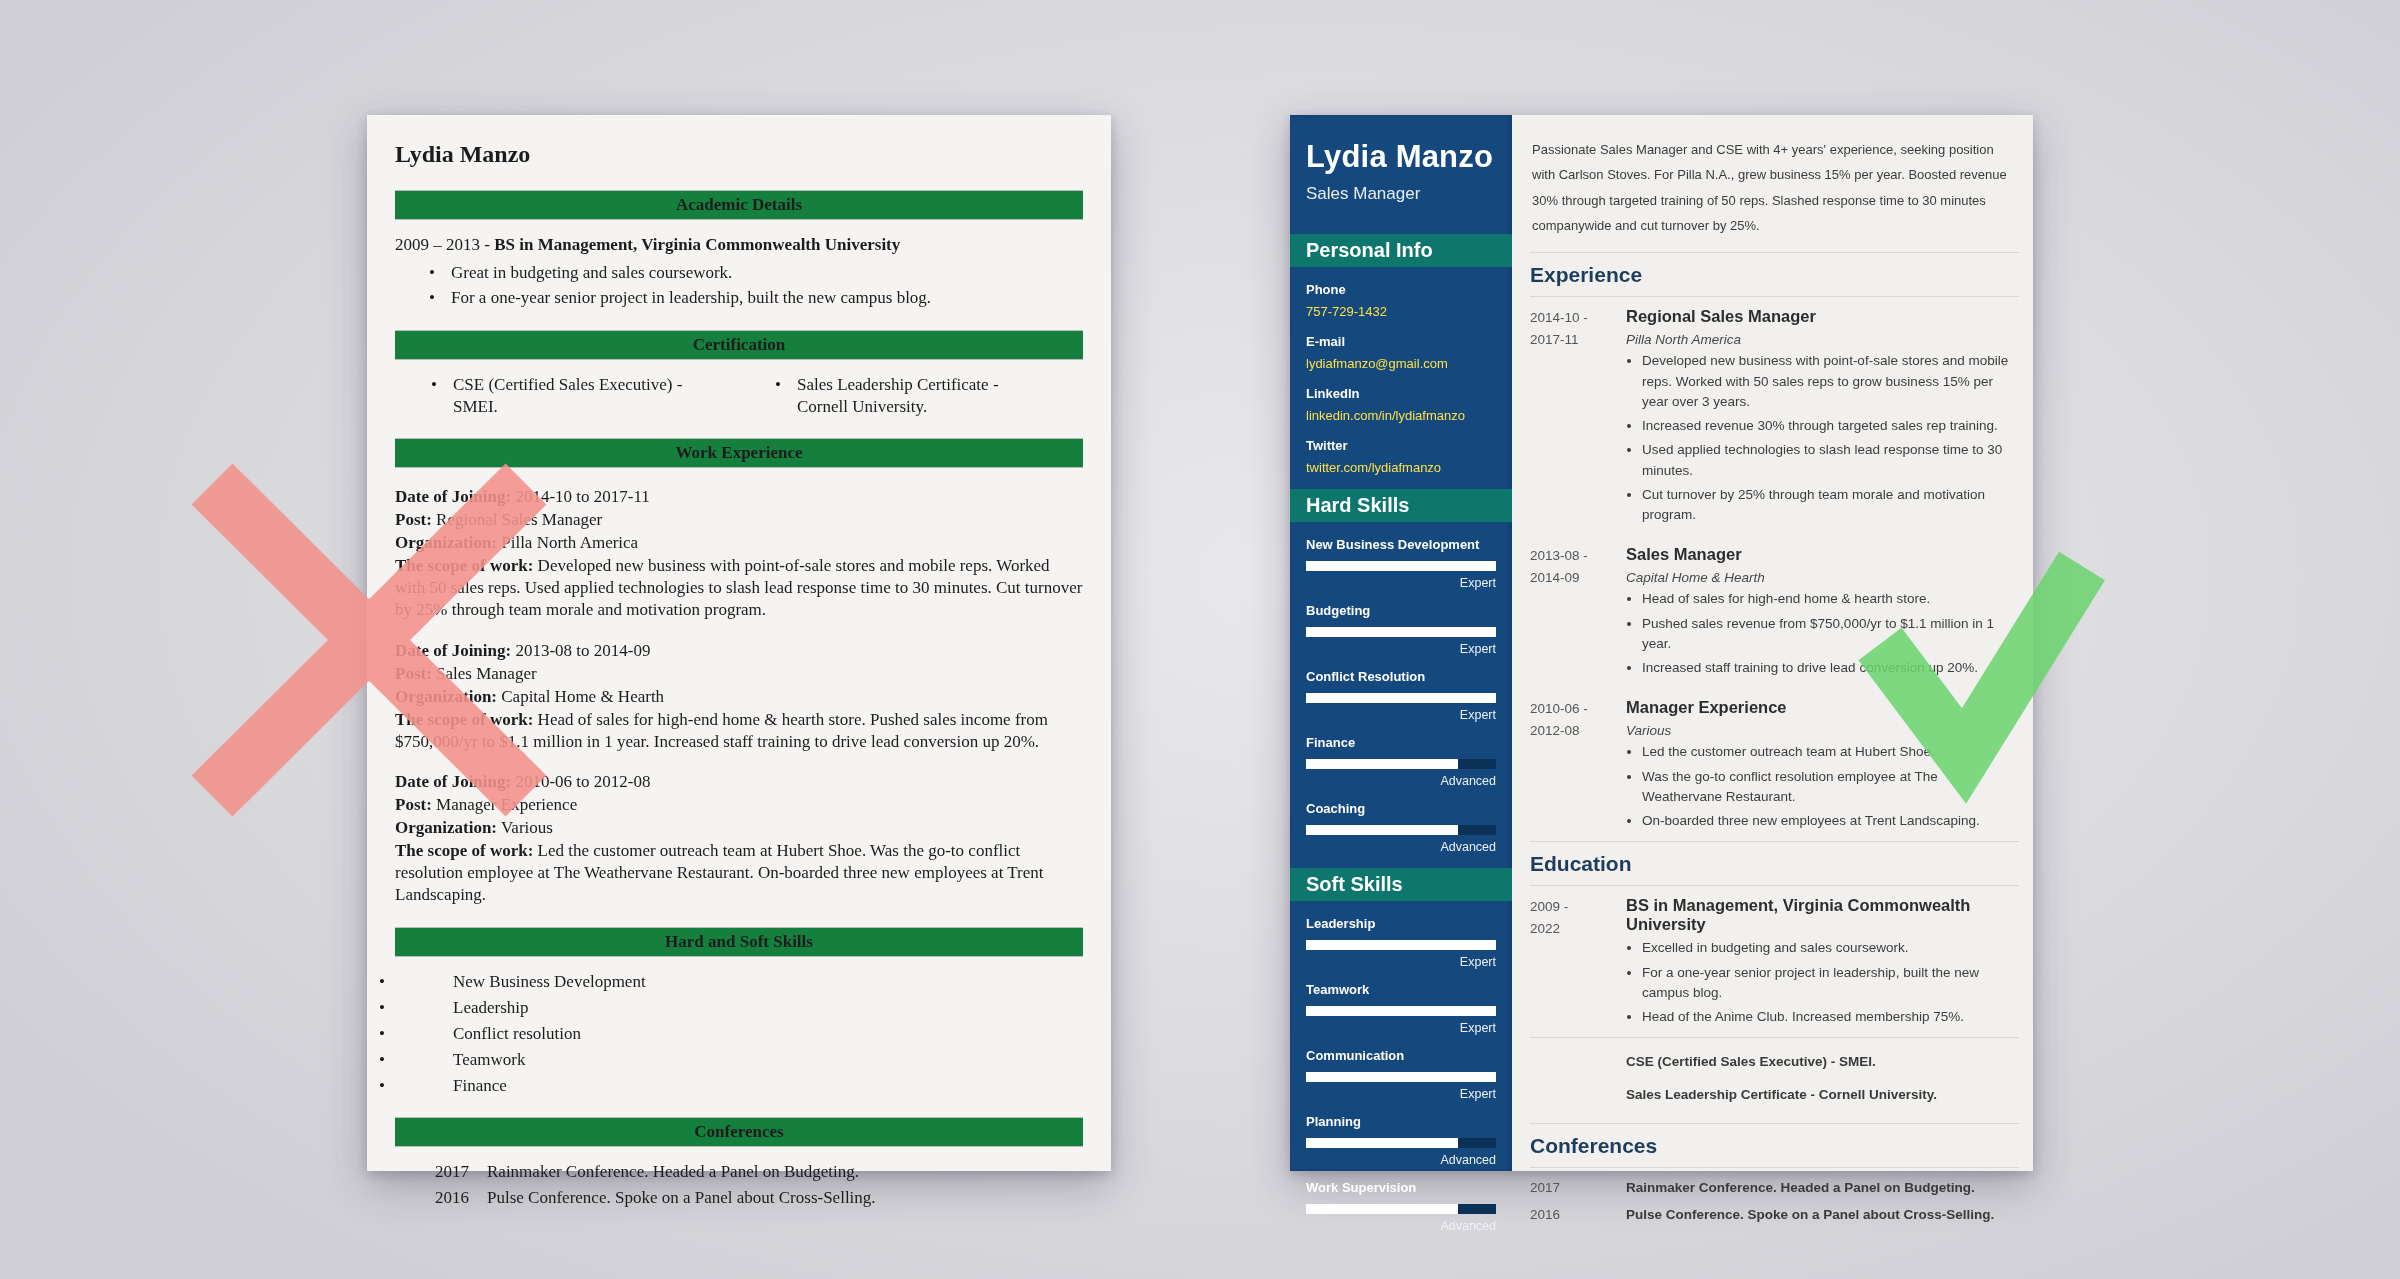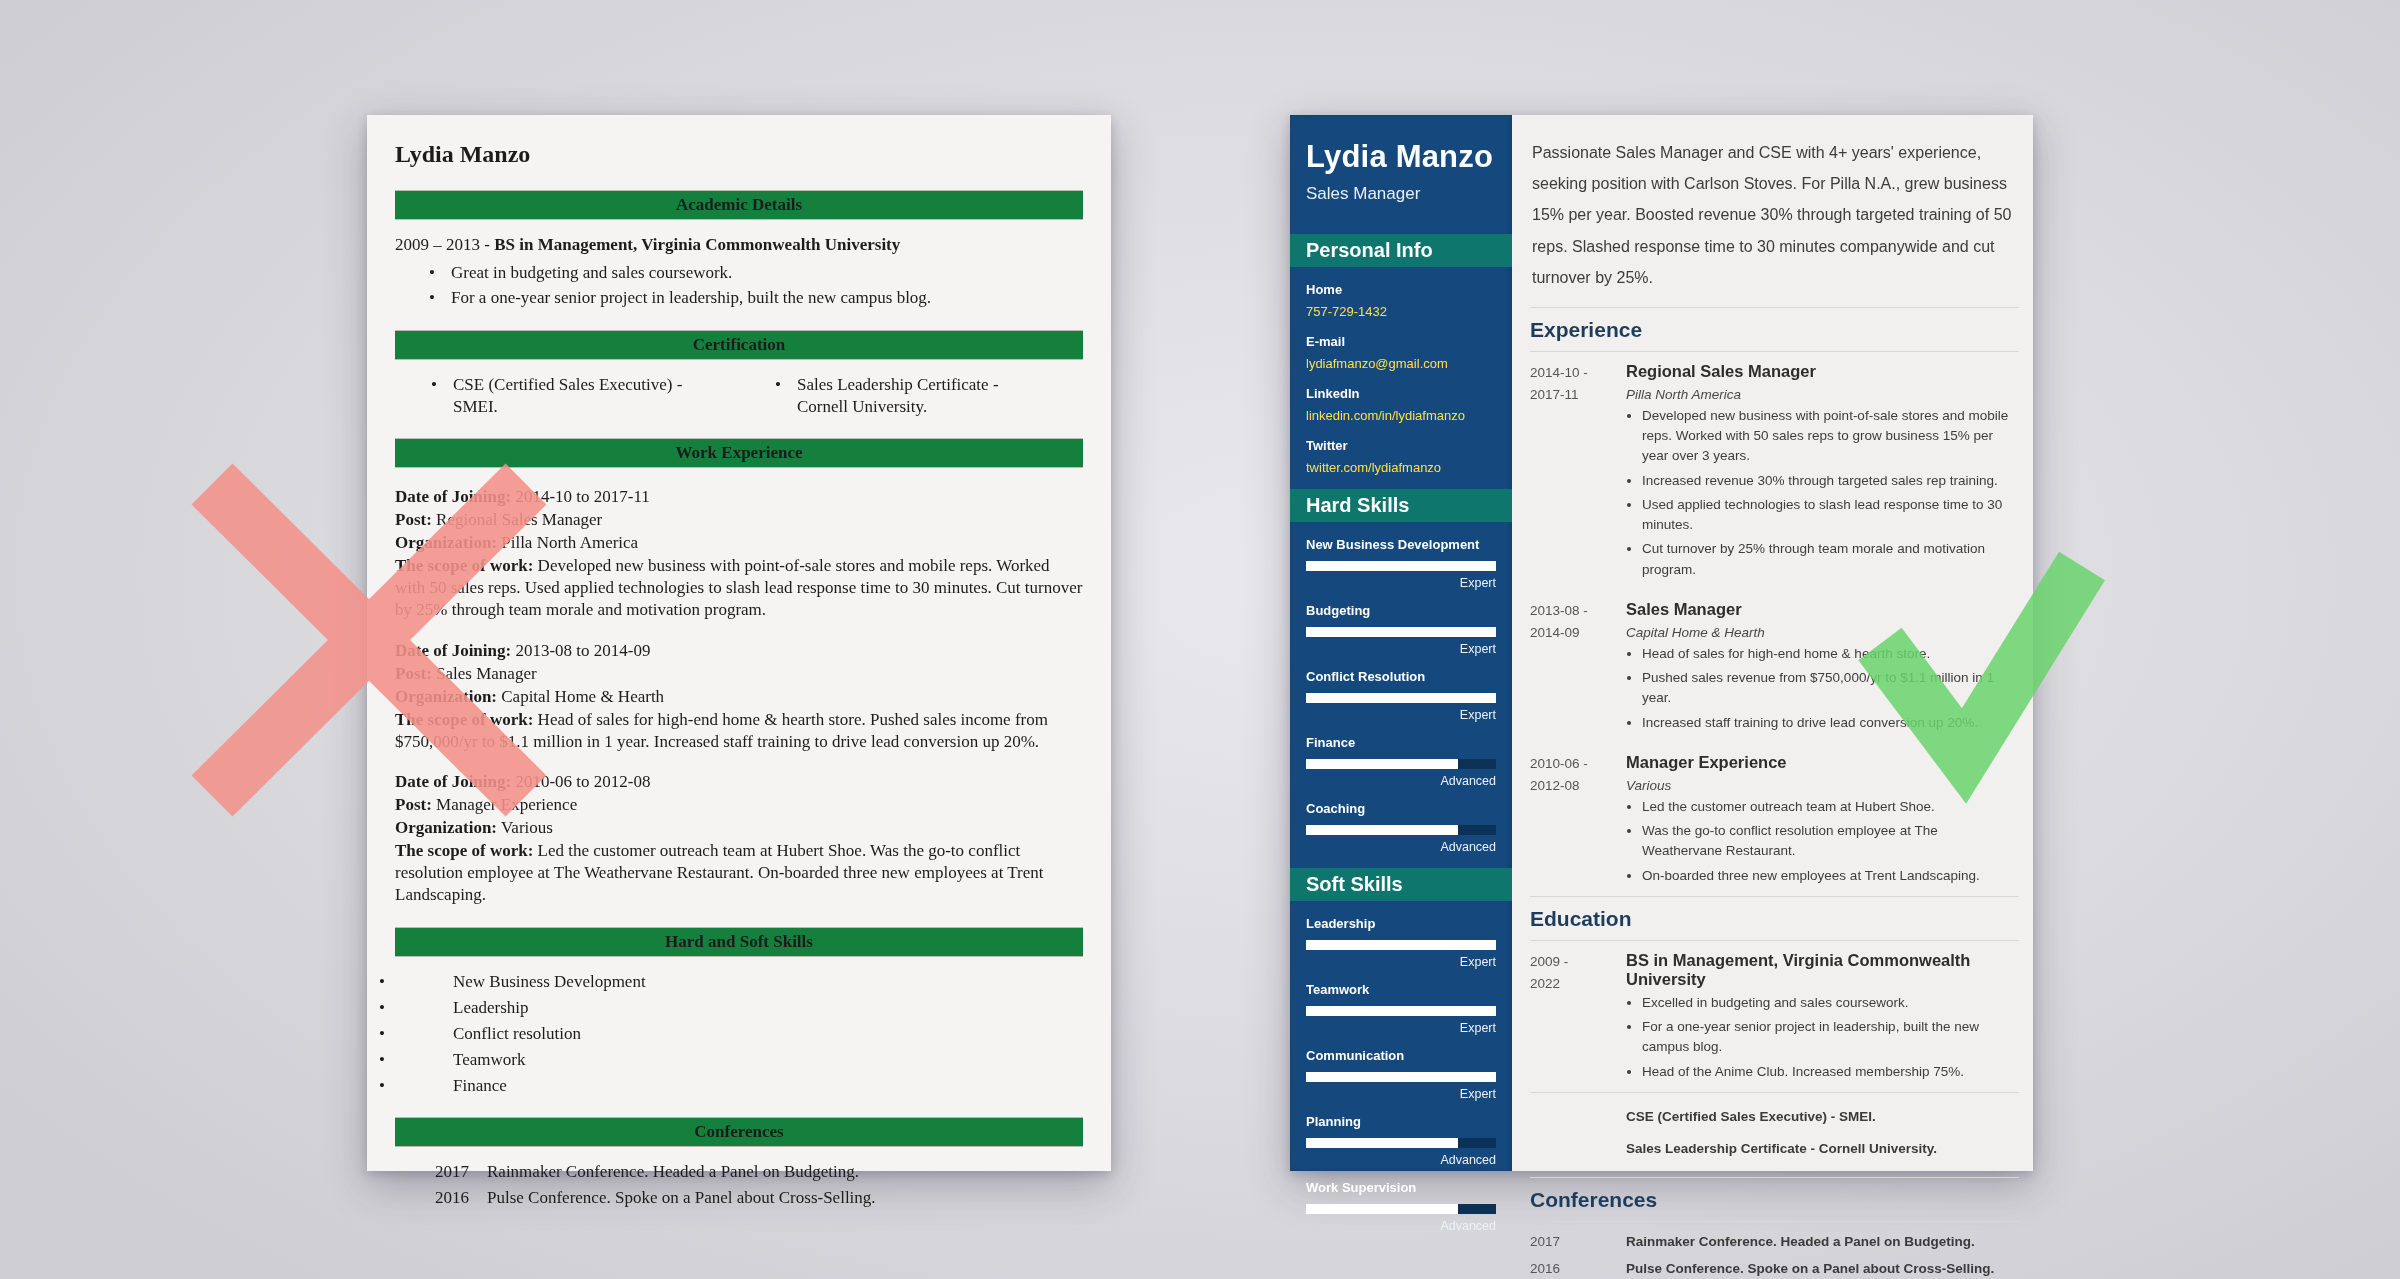--- a/index.html
+++ b/index.html
@@ -57,21 +57,21 @@
   .sb-value{font-size:13px;color:#fde047;margin-top:7px;}
   .sb-skills{padding:2px 16px 0 16px;}
   .skill{margin-top:13px;}
   .skill .sk-name{font-size:13px;font-weight:bold;}
   .sk-bar{height:10px;background:#0b3157;margin:9px 0 5px 0;}
   .sk-fill{height:100%;background:#ffffff;}
   .w100{width:100%;}.w80{width:80%;}
   .sk-level{text-align:right;font-size:12.5px;color:#eef2f7;}
 
   .main{flex:1;padding:14px 14px 0 18px;box-sizing:border-box;color:#3d3d3d;}
-  .summary{font-size:16px;line-height:1.95;padding:8px 2px 14px 2px;color:#3c3c3c;}
+  .summary{font-size:13px;line-height:1.95;padding:8px 2px 14px 2px;color:#3c3c3c;}
   .sec{border-top:1px solid #d8d7d4;}
   .sec h2{
     color:#1e3d5c;font-size:21px;font-weight:bold;margin:10px 0 0 0;
     padding-bottom:9px;border-bottom:1px solid #d8d7d4;
   }
   .row{display:flex;margin-top:10px;}
   .dates{width:96px;flex-shrink:0;color:#555;font-size:13.5px;line-height:1.6;}
   .content{flex:1;padding-bottom:6px;}
   .jobtitle{font-size:16.5px;font-weight:bold;color:#2d2d2d;}
   .company{font-style:italic;font-size:13.5px;color:#474747;margin:6px 0 2px 0;}
@@ -156,21 +156,21 @@
 
     <div class="sidebar">
       <div class="sb-head">
         <div class="sb-name">Lydia Manzo</div>
         <div class="sb-title">Sales Manager</div>
       </div>
 
       <div class="sb-band">Personal Info</div>
       <div class="sb-contact">
         <div class="sb-item">
-          <div class="sb-label">Home</div>
+          <div class="sb-label">Phone</div>
           <div class="sb-value">757-729-1432</div>
         </div>
         <div class="sb-item">
           <div class="sb-label">E-mail</div>
           <div class="sb-value">lydiafmanzo@gmail.com</div>
         </div>
         <div class="sb-item">
           <div class="sb-label">LinkedIn</div>
           <div class="sb-value">linkedin.com/in/lydiafmanzo</div>
         </div>

